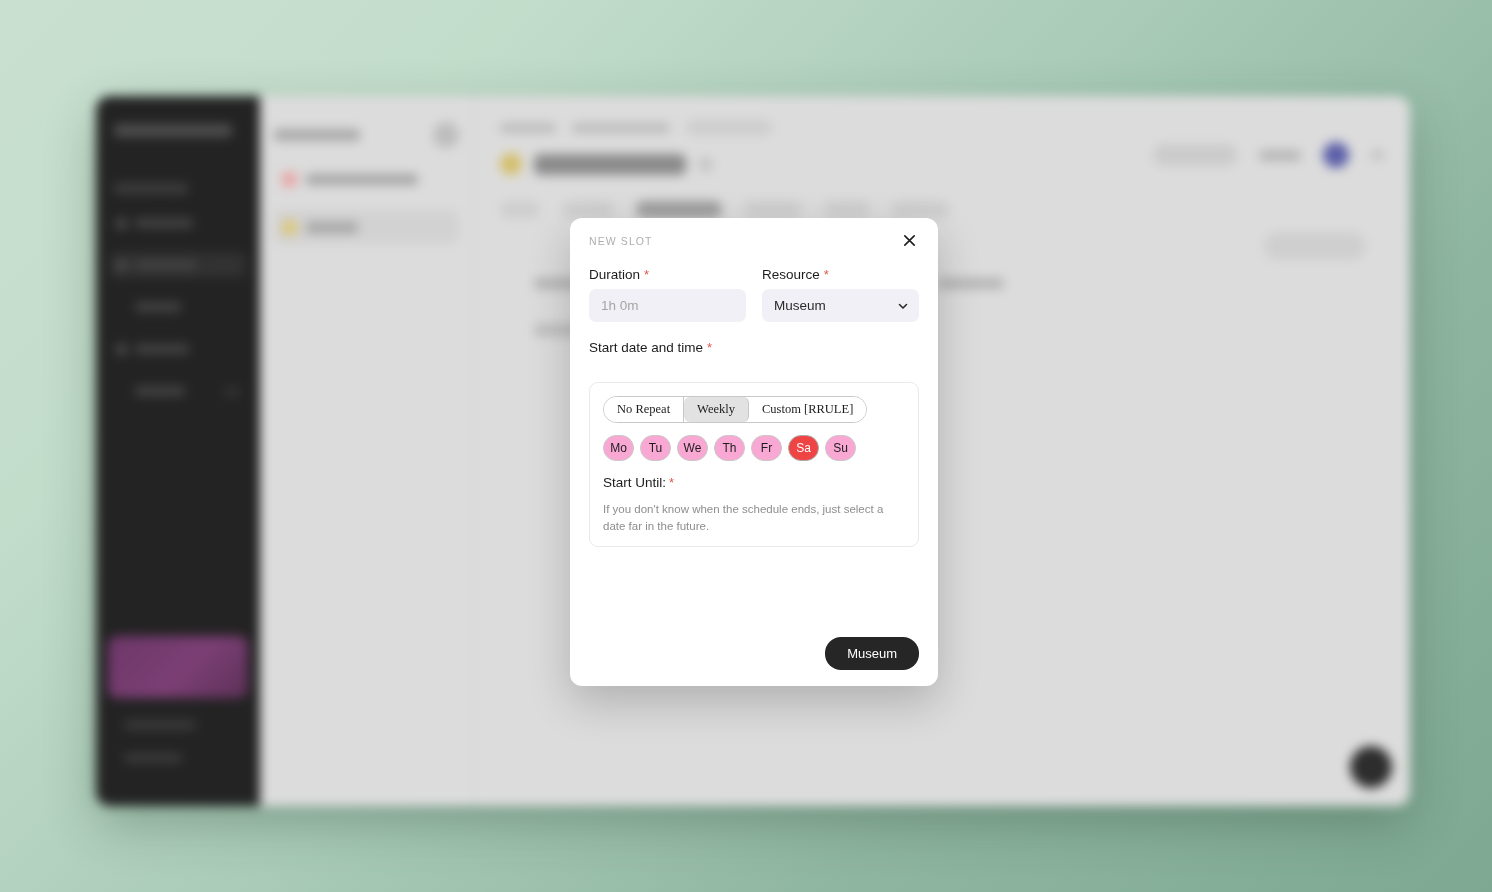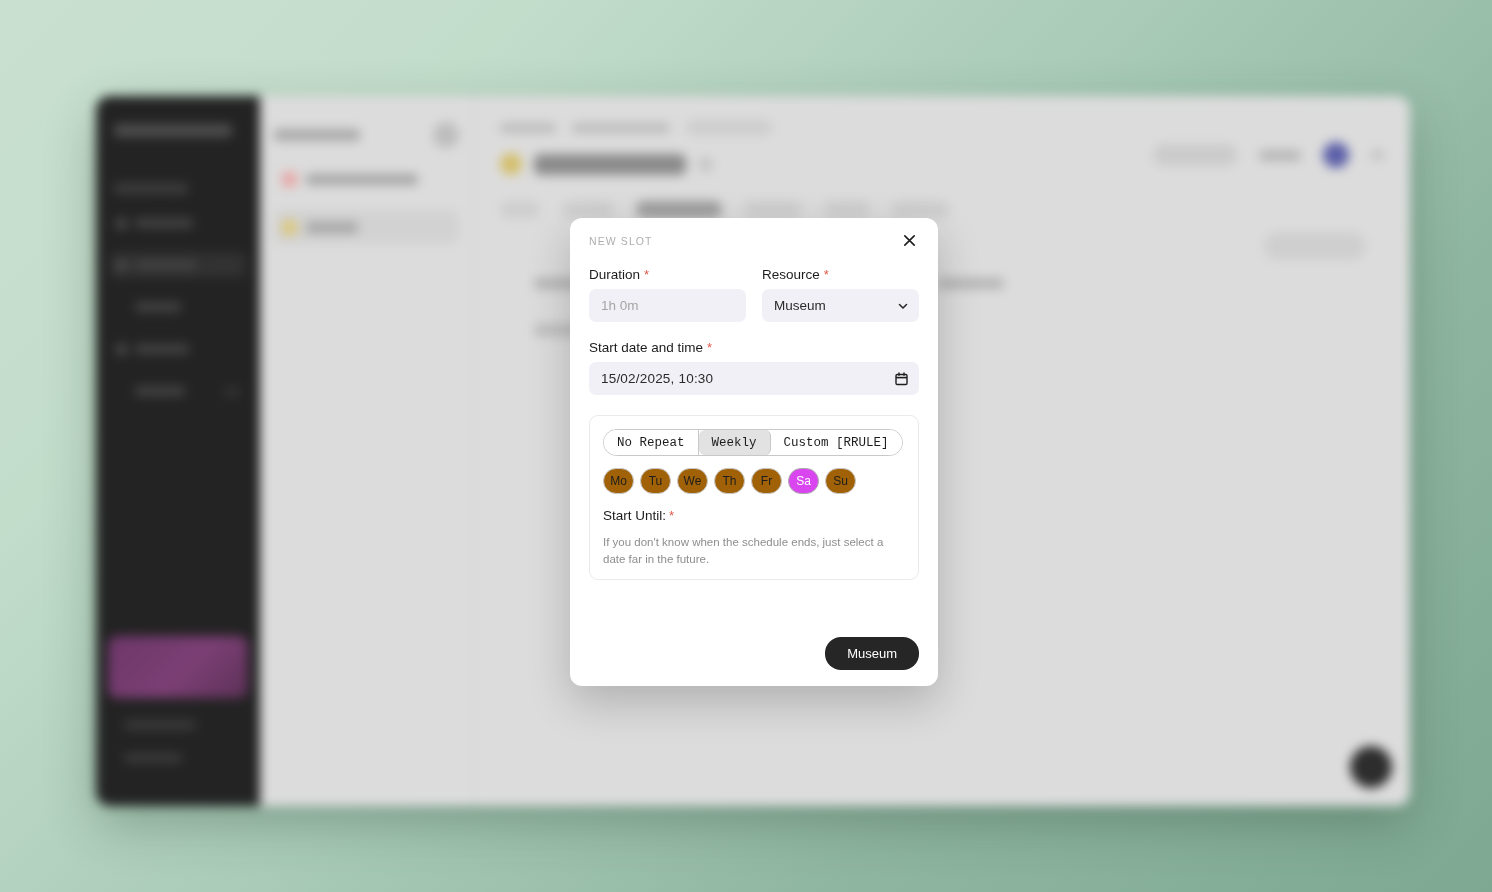--- a/index.html
+++ b/index.html
@@ -188,34 +188,34 @@
   #recur-card {
     margin-top: 20px; border: 1px solid #eaeaea; border-radius: 9px;
     padding: 13px 13px 12px 13px;
   }
   #seg {
     display: inline-flex; border: 1px solid #c8c8c8; border-radius: 15px;
     overflow: hidden; height: 27px; background: #fff;
   }
   .seg-btn {
     border: none; background: #fff; cursor: pointer;
-    font-family: Liberation Mono, monospace; font-size: 12.5px; color: #1d1d1d;
+    font-family: Liberation Serif, serif; font-size: 12.5px; color: #1d1d1d;
     padding: 0 13px; height: 100%; border-right: 1px solid #c8c8c8;
   }
   .seg-btn:last-child { border-right: none; }
   .seg-btn.active { background: #e2e2e2; border-radius: 6px; }
 
   #days { display: flex; gap: 6px; margin-top: 12px; }
   .day {
     width: 31px; height: 26px; border-radius: 13px;
-    border: 1px solid #c8c8c8; background: #a16207; cursor: pointer;
+    border: 1px solid #c8c8c8; background: #f9a8d4; cursor: pointer;
     font-family: "Liberation Sans", sans-serif; font-size: 12px; color: #1d1d1d;
     display: flex; align-items: center; justify-content: center;
   }
-  .day.on { background: #d946ef; border-color: #acacac; color: #ffffff; }
+  .day.on { background: #ef4444; border-color: #acacac; color: #ffffff; }
 
   #repeat-until-label { margin-top: 14px; font-size: 13.5px; color: #1c1c1c; display: flex; align-items: baseline; gap: 3px; }
   #repeat-until-wrap { margin-top: 7px; }
 
   #hint { margin-top: 11px; font-size: 11.5px; line-height: 1.45; color: #8e8e8e; }
 
   #footer { margin-top: auto; display: flex; justify-content: flex-end; }
   #create-btn {
     background: #262626; color: #fff; border: none; cursor: pointer;
     font-family: "Liberation Sans", sans-serif; font-size: 13px;
@@ -351,30 +351,20 @@
         </span>
       </div>
     </div>
   </div>
 
   <div id="row-start">
     <div class="field-label">
       <span>Start date and time</span>
       <span class="req">*</span>
     </div>
-    <div class="dt-wrap">
-      <input class="ctl" type="text" value="15/02/2025, 10:30" style="">
-      <span class="cal-ico">
-        <svg viewBox="0 0 13 14" fill="none" stroke="currentColor" stroke-width="1.4">
-          <rect x="1" y="2.5" width="11" height="10" rx="1.2"></rect>
-          <path d="M1 5.6 H12" stroke-width="1.6"></path>
-          <path d="M4 1 V3.3 M9 1 V3.3" stroke-linecap="round"></path>
-        </svg>
-      </span>
-    </div>
   </div>
 
   <div id="recur-card">
     <div id="seg">
       <button class="seg-btn">No Repeat</button>
       <button class="seg-btn active">Weekly</button>
       <button class="seg-btn">Custom [RRULE]</button>
     </div>
 
     <div id="days">

